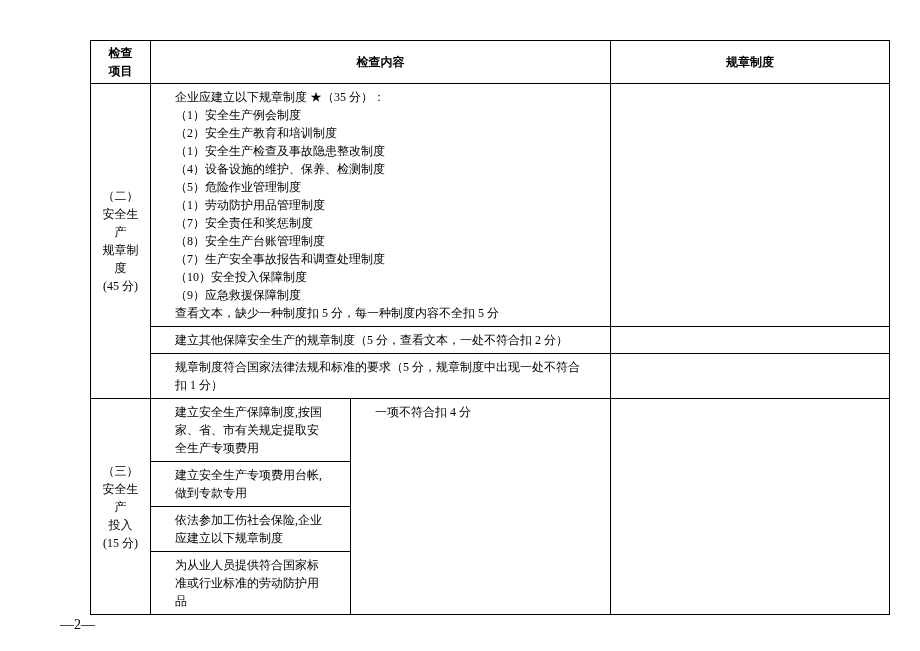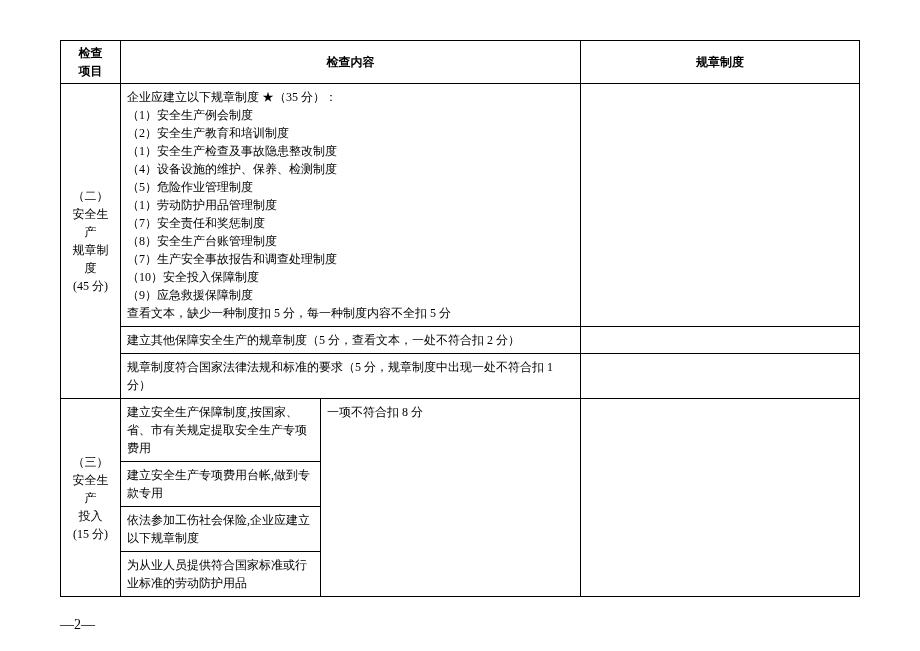--- a/index.html
+++ b/index.html
@@ -14,20 +14,21 @@
       color: #000;
       padding: 40px 60px 20px 60px;
       width: 920px;
       height: 651px;
       position: relative;
     }
     table {
       border-collapse: collapse;
       width: 100%;
       table-layout: fixed;
+      margin-left: 30px;
     }
     td, th {
       border: 1px solid #000;
       padding: 3px 6px;
       vertical-align: middle;
       line-height: 1.5;
     }
     th {
       font-weight: bold;
       text-align: center;
@@ -36,21 +37,21 @@
       width: 60px;
       text-align: center;
     }
     .col-status {
       width: auto;
     }
     .multirow {
       text-align: center;
     }
     .content-cell {
-      padding: 4px 6px;
+      padding: 4px 24px;
       text-align: left;
     }
     .list-line {
       display: block;
     }
     .page-number {
       position: absolute;
       bottom: 18px;
       left: 60px;
       font-size: 14px;
@@ -112,21 +113,21 @@
       <td colspan="2" class="content-cell">规章制度符合国家法律法规和标准的要求（5 分，规章制度中出现一处不符合扣 1 分）</td>
       <td></td>
     </tr>
 
     <tr>
       <td rowspan="4" class="multirow" style="white-space:pre-line;">（三）
 安全生产
 投入
 (15 分)</td>
       <td class="content-cell">建立安全生产保障制度,按国家、省、市有关规定提取安全生产专项费用</td>
-      <td rowspan="4" class="content-cell" style="vertical-align:top;">一项不符合扣 8 分</td>
+      <td rowspan="4" class="content-cell" style="vertical-align:top;">一项不符合扣 4 分</td>
       <td rowspan="4"></td>
     </tr>
     <tr>
       <td class="content-cell">建立安全生产专项费用台帐,做到专款专用</td>
     </tr>
     <tr>
       <td class="content-cell">依法参加工伤社会保险,企业应建立以下规章制度</td>
     </tr>
     <tr>
       <td class="content-cell">为从业人员提供符合国家标准或行业标准的劳动防护用品</td>

